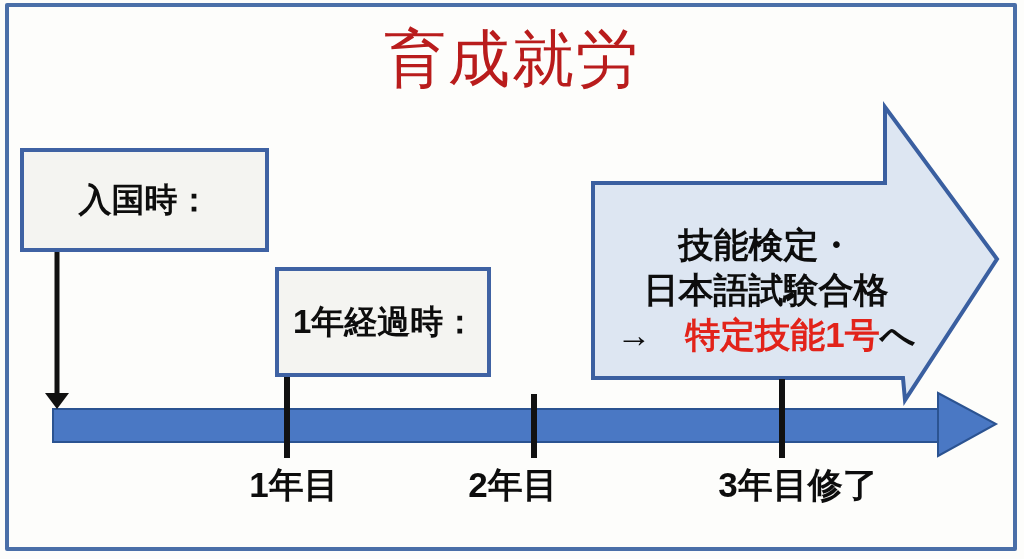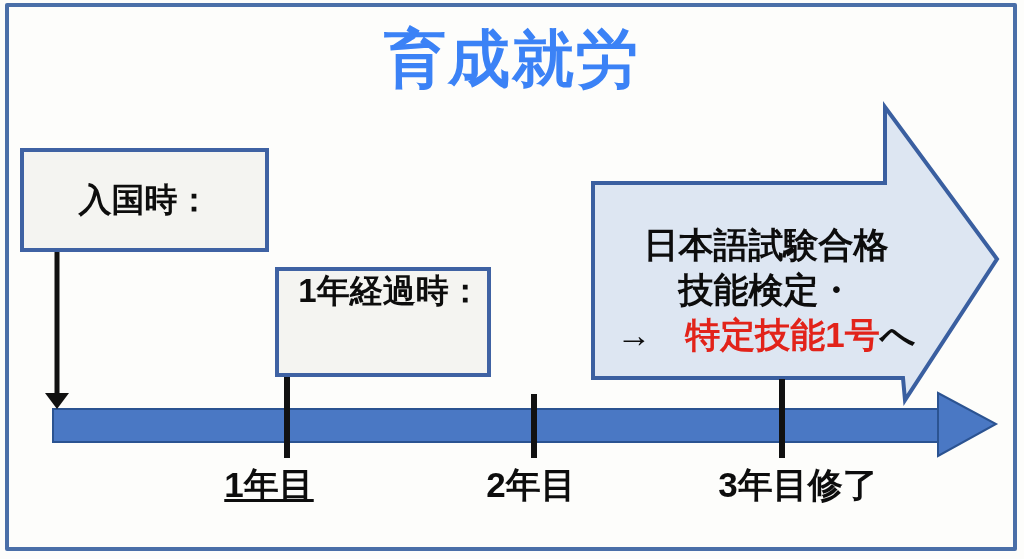--- a/index.html
+++ b/index.html
@@ -27,31 +27,31 @@
     pointer-events: none;
   }
   .title {
     position: absolute;
     left: 0;
     top: 24px;
     width: 1024px;
     text-align: center;
     font-size: 62px;
     line-height: 70px;
-    font-weight: bold;
+    font-weight: normal;
     letter-spacing: 2px;
-    color: #3b82f6;
+    color: #b91c1c;
   }
   .box {
     position: absolute;
     border: 4px solid var(--box_border, #3f62a3);
     background: var(--box_fill, #f4f4f1);
     box-sizing: border-box;
     display: flex;
-    flex-direction: row;
+    flex-direction: column;
     justify-content: center;
     font-weight: bold;
     font-size: 33px;
     line-height: 40px;
     color: #0d0d0d;
   }
   .box-entry {
     left: 20px;
     top: 148px;
     width: 249px;
@@ -90,22 +90,22 @@
   }
   .tl-label {
     position: absolute;
     top: 464px;
     font-weight: bold;
     font-size: 35px;
     line-height: 42px;
     text-align: center;
     color: #0d0d0d;
   }
-  .tl-label-1 { left: 188px; width: 162px; text-decoration: underline; }
-  .tl-label-2 { left: 450px; width: 162px; }
+  .tl-label-1 { left: 213px; width: 162px; }
+  .tl-label-2 { left: 432px; width: 162px; }
   .tl-label-3 { left: 692px; width: 212px; }
 </style>
 </head>
 <body>
 
 <div class="stage">
 
   <div class="frame"></div>
 
   <div class="title">育成就労</div>
@@ -130,22 +130,22 @@
 
   <div class="box box-entry">
     <div>入国時：</div>
   </div>
 
   <div class="box box-year1">
     <div>1年経過時：</div>
   </div>
 
   <div class="arrow-label">
+    <div>技能検定・</div>
     <div>日本語試験合格</div>
-    <div>技能検定・</div>
     <div><span>→ </span><span class="red">特定技能1号</span><span>へ</span></div>
   </div>
 
   <div class="tl-label tl-label-1">1年目</div>
   <div class="tl-label tl-label-2">2年目</div>
   <div class="tl-label tl-label-3">3年目修了</div>
 
 </div>
 
 </body></html>

